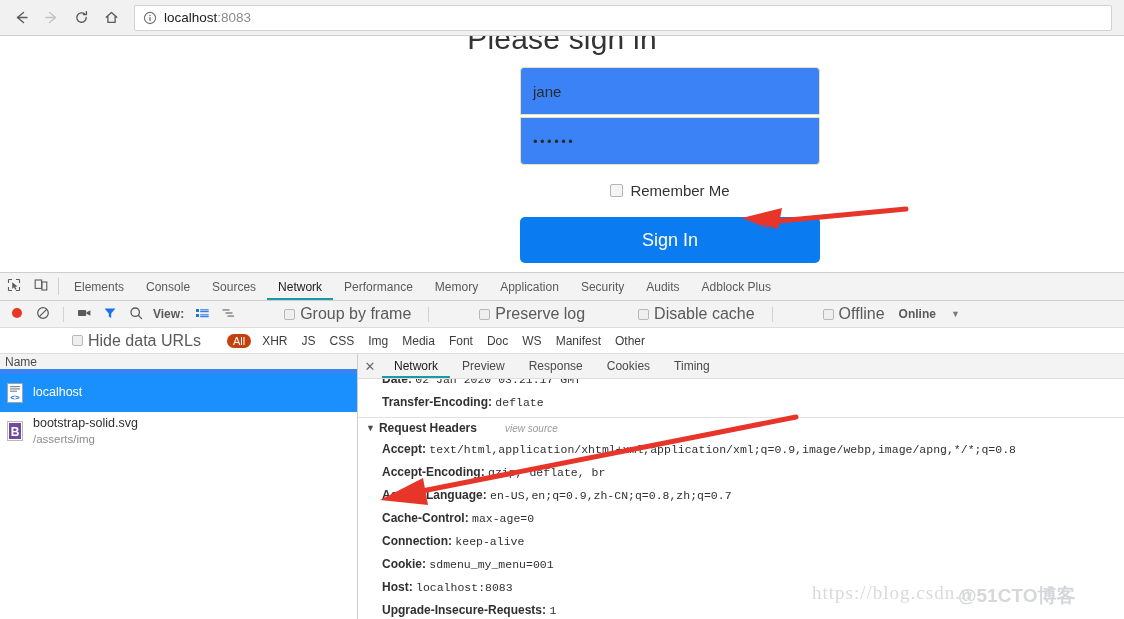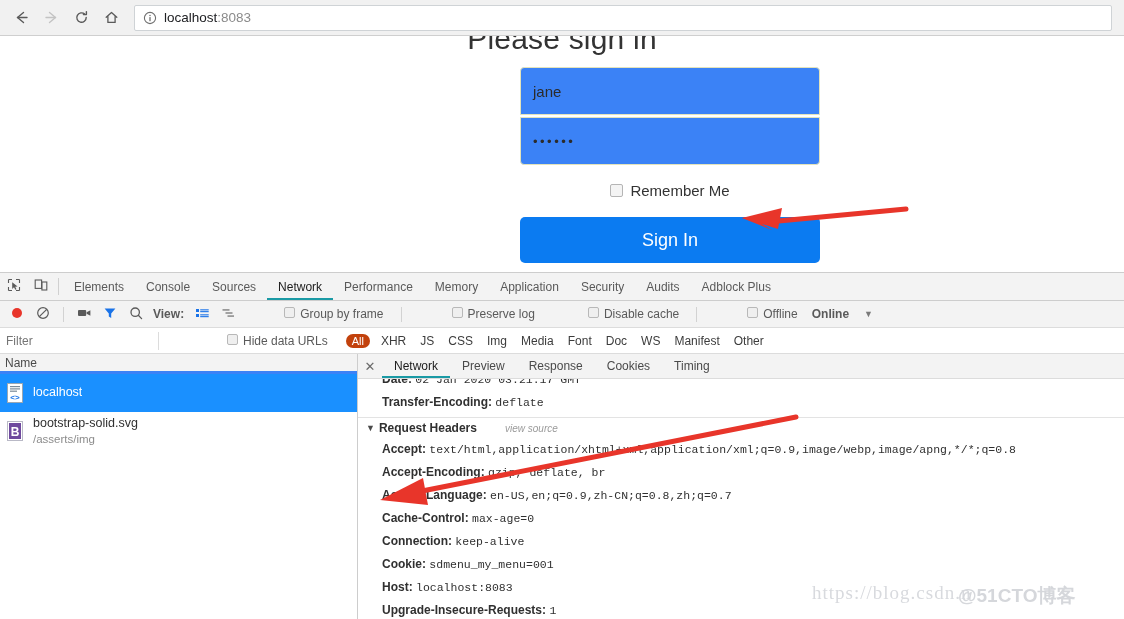--- a/index.html
+++ b/index.html
@@ -88,47 +88,47 @@
     font-size: 12px; color: #5a5a5a; cursor: pointer; white-space: nowrap;
   }
   .dt-tab.active { color: #1b1b1b; box-shadow: inset 0 -2px 0 #1a9aa5; }
 
   .dt-toolbar {
     height: 27px; display: flex; align-items: center;
     border-bottom: 1px solid #dcdcdc; background: #f3f3f3; padding: 0 4px;
   }
   .tb-icon { width: 26px; height: 26px; display: flex; align-items: center; justify-content: center; cursor: pointer; }
   .tb-label { font-size: 12px; color: #5a5a5a; margin: 0 5px 0 4px; font-weight: bold; }
-  .tb-check { display: flex; font-size: 12px; color: #5a5a5a; margin-right: 10px; cursor: pointer; padding-left: 43px; }
+  .tb-check { display: flex; align-items: center; font-size: 16px; color: #5a5a5a; margin-right: 10px; cursor: pointer; padding-left: 43px; }
   .tb-check .cbox {
     width: 11px; height: 11px; border: 1px solid #b8b8b8; background: #efefef;
     border-radius: 2px; margin-right: 5px; display: inline-block;
   }
   .vline { width: 1px; height: 15px; background: #d2d2d2; margin: 0 7px; }
   .caret-dn { color: #7a7a7a; font-size: 9px; margin-left: 10px; cursor: pointer; }
 
   .dt-filterbar {
     height: 26px; display: flex; align-items: center;
     border-bottom: 1px solid #dcdcdc; background: #fff; padding: 0 0 0 4px;
   }
   .filter-input {
     width: 155px; height: 18px; border: none; border-right: 1px solid #dcdcdc;
     font-size: 12px; color: #9a9a9a; font-family: "Liberation Sans", sans-serif;
     outline: none; padding-left: 2px; background: transparent;
   }
   .ftype { font-size: 12px; color: #3c3c3c; margin: 8px 7px; cursor: pointer; }
   .ftype.pill {
-    background: #c2410c; color: #fff; border-radius: 9px; padding: 1px 6px; margin: 0 4px 0 8px;
+    background: #c2410c; color: #fff; border-radius: 9px; padding: 1px 6px; margin: 0 4px 0 16px;
     font-size: 11px;
   }
 
   .dt-body { display: flex; height: 293px; }
   .req-panel { width: 358px; border-right: 1px solid #cdcdcd; background: #fff; }
   .req-head {
-    height: 20px; background: #f3f3f3; border-bottom: 3px solid #3b82f6;
+    height: 20px; background: #f3f3f3; border-bottom: 5px solid #3b82f6;
     font-size: 12px; color: #4a4a4a; display: flex; align-items: center; padding-left: 5px;
   }
   .req-row { height: 38px; display: flex; align-items: center; padding-left: 5px; cursor: pointer; }
   .req-row.selected { background: #1a90ff; color: #fff; }
   .req-icon { width: 20px; height: 22px; margin-right: 8px; flex: 0 0 auto; }
   .req-texts { line-height: 1.25; overflow: hidden; }
   .req-name { font-size: 12.5px; }
   .req-sub { font-size: 11.5px; color: #8c8c8c; }
 
   .detail-panel { flex: 1; background: #fff; position: relative; overflow: hidden; }
@@ -345,21 +345,20 @@
       <div class="vline"></div>
       <div class="tb-check">
         <span class="cbox"></span>
         <span>Offline</span>
       </div>
       <span class="tb-label">Online</span>
       <span class="caret-dn">▼</span>
     </div>
 
     <div class="dt-filterbar">
-      <input class="filter-input" placeholder="Filter" style="">
       <div class="tb-check" style="margin-left:25px;">
         <span class="cbox"></span>
         <span>Hide data URLs</span>
       </div>
       <span class="ftype pill">All</span>
       <span class="ftype">XHR</span>
       <span class="ftype">JS</span>
       <span class="ftype">CSS</span>
       <span class="ftype">Img</span>
       <span class="ftype">Media</span>

